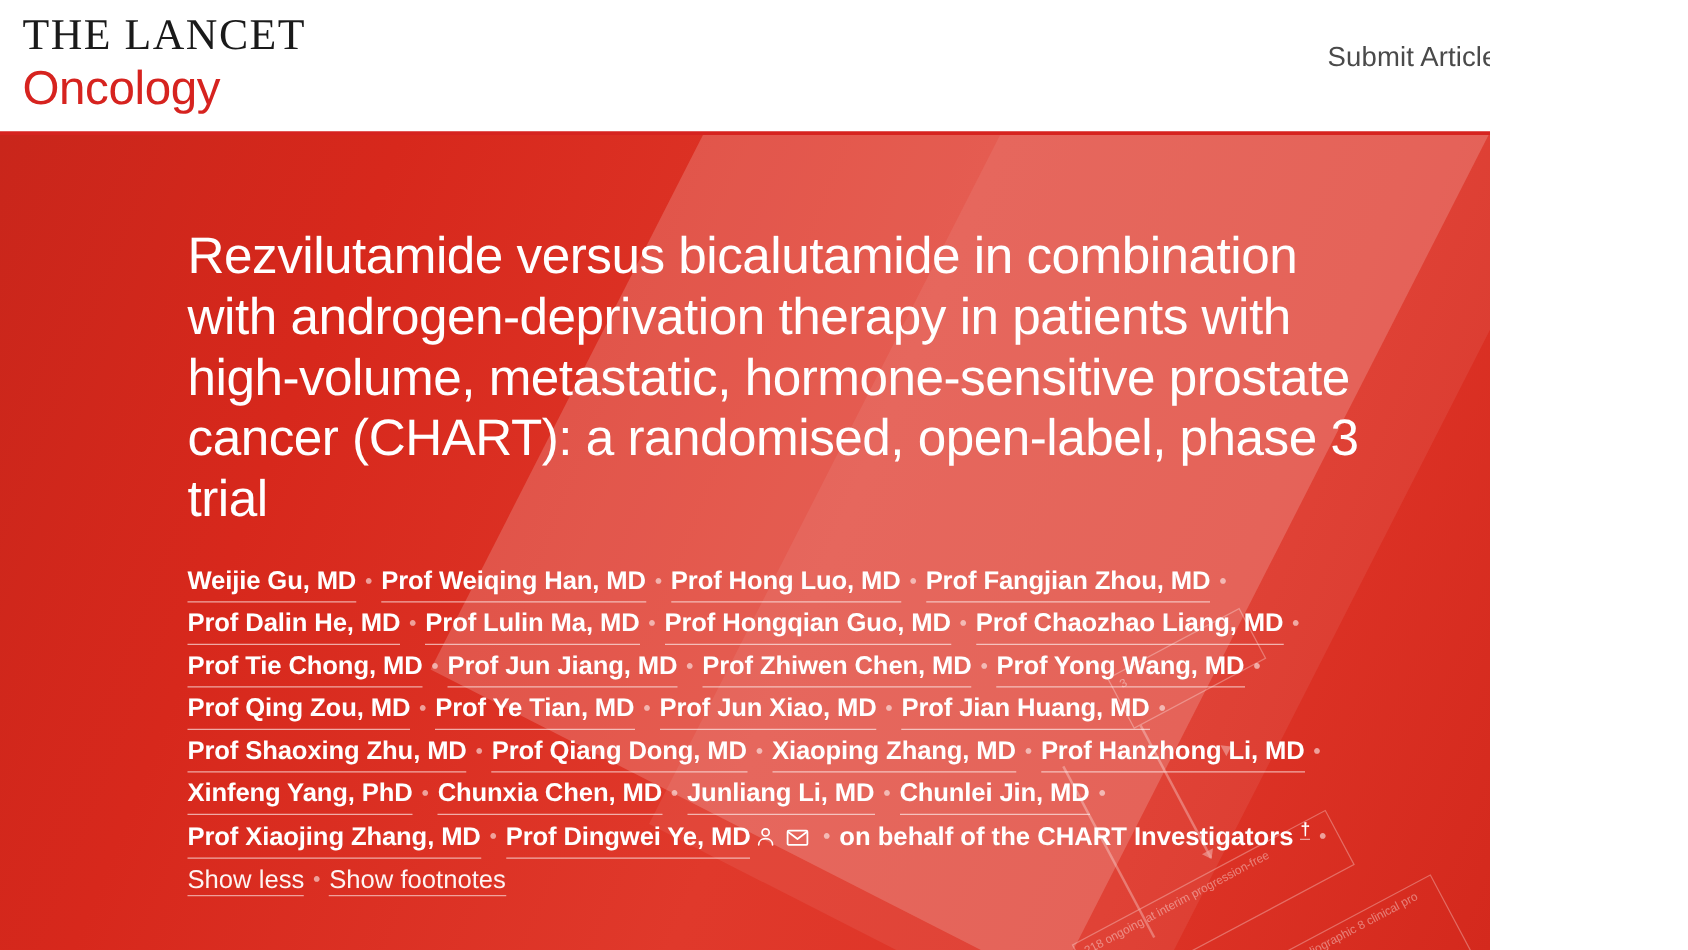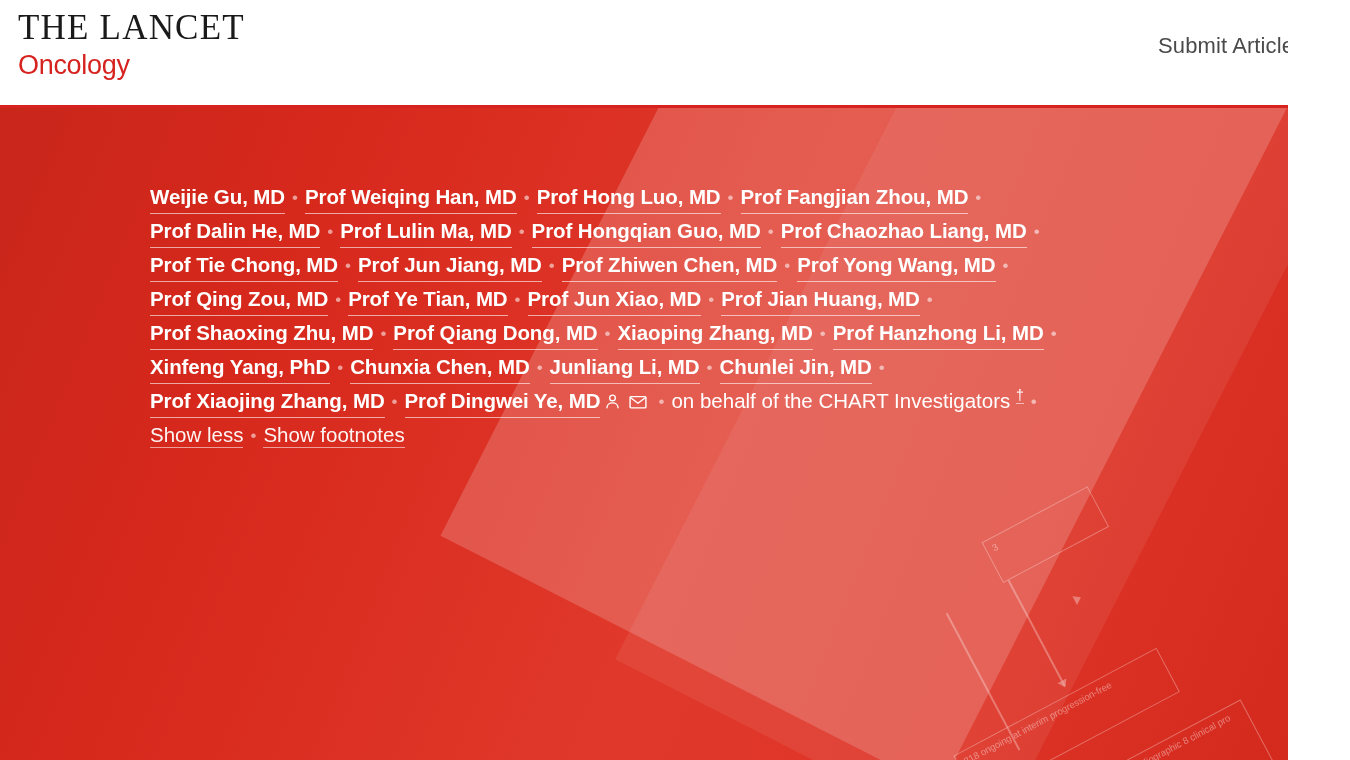--- a/index.html
+++ b/index.html
@@ -7,21 +7,21 @@
   html, body {
     width: 1350px;
     height: 760px;
     overflow: hidden;
     background: #ffffff;
     font-family: "Liberation Sans", sans-serif;
   }
 
   #page {
     position: relative;
-    width: 1288px;
+    width: 1192px;
     height: 760px;
     overflow: hidden;
   }
 
   
   .site-header {
     position: relative;
     height: 108px;
     background: #ffffff;
     border-bottom: 3px solid #d6231f;
@@ -40,21 +40,21 @@
     font-family: "Liberation Serif", "DejaVu Serif", serif;
     font-size: 35px;
     letter-spacing: 1.2px;
     color: #1a1a1a;
     font-weight: 400;
     display: block;
     line-height: 1.15;
   }
   .brand-section {
     font-family: "Liberation Sans", sans-serif;
-    font-size: 27px;
+    font-size: 38px;
     color: #d6231f;
     font-weight: 400;
     display: block;
     line-height: 1.15;
     letter-spacing: -0.3px;
     margin-top: 2px;
   }
 
   .header-right {
     padding-top: 33px;
@@ -207,21 +207,21 @@
     color: rgba(255,255,255,0.55);
     font-size: 17px;
     margin: 0 7px;
     vertical-align: middle;
     position: relative;
     top: -2px;
   }
   .behalf {
     color: #ffffff;
     font-size: 20.5px;
-    font-weight: 400;
+    font-weight: 700;
     white-space: nowrap;
   }
   .dagger {
     font-size: 14px;
     vertical-align: super;
     border-bottom: 1px solid rgba(255,255,255,0.55);
     cursor: pointer;
   }
   .toggle-link {
     color: rgba(255,255,255,0.95);
@@ -269,20 +269,21 @@
       <div class="fig-arrow" style="left:246px; top:200px;"></div>
       <div class="fig-arrow-r" style="left:300px; top:130px;"></div>
       <div class="fig-box" style="left:120px; top:215px; width:230px; height:50px;">218 ongoing at interim progression-free</div>
 
       <div class="fig-box" style="left:185px; top:300px; width:215px; height:85px;">27 discontinued 13 radiographic 8 clinical pro elevat 4 inv</div>
     </div>
 
     <div class="hero-inner">
 
 
+      <h1 class="article-title">Rezvilutamide versus bicalutamide in combination with androgen-deprivation therapy in patients with high-volume, metastatic, hormone-sensitive prostate cancer (CHART): a randomised, open-label, phase 3 trial</h1>
 
       <div class="authors">
 
         <span class="author">Weijie Gu, MD</span><span class="dot">•</span><span class="author">Prof Weiqing Han, MD</span><span class="dot">•</span><span class="author">Prof Hong Luo, MD</span><span class="dot">•</span><span class="author">Prof Fangjian Zhou, MD</span><span class="dot">•</span><span class="author">Prof Dalin He, MD</span><span class="dot">•</span><span class="author">Prof Lulin Ma, MD</span><span class="dot">•</span><span class="author">Prof Hongqian Guo, MD</span><span class="dot">•</span><span class="author">Prof Chaozhao Liang, MD</span><span class="dot">•</span><span class="author">Prof Tie Chong, MD</span><span class="dot">•</span><span class="author">Prof Jun Jiang, MD</span><span class="dot">•</span><span class="author">Prof Zhiwen Chen, MD</span><span class="dot">•</span><span class="author">Prof Yong Wang, MD</span><span class="dot">•</span><span class="author">Prof Qing Zou, MD</span><span class="dot">•</span><span class="author">Prof Ye Tian, MD</span><span class="dot">•</span><span class="author">Prof Jun Xiao, MD</span><span class="dot">•</span><span class="author">Prof Jian Huang, MD</span><span class="dot">•</span><span class="author">Prof Shaoxing Zhu, MD</span><span class="dot">•</span><span class="author">Prof Qiang Dong, MD</span><span class="dot">•</span><span class="author">Xiaoping Zhang, MD</span><span class="dot">•</span><span class="author">Prof Hanzhong Li, MD</span><span class="dot">•</span><span class="author">Xinfeng Yang, PhD</span><span class="dot">•</span><span class="author">Chunxia Chen, MD</span><span class="dot">•</span><span class="author">Junliang Li, MD</span><span class="dot">•</span><span class="author">Chunlei Jin, MD</span><span class="dot">•</span><span class="author">Prof Xiaojing Zhang, MD</span><span class="dot">•</span><span class="author">Prof Dingwei Ye, MD</span><span class="author-icon">
               <svg width="19" height="19" viewBox="0 0 24 24" fill="none" stroke="#ffffff" stroke-width="1.7" stroke-linecap="round" stroke-linejoin="round">
                 <circle cx="12" cy="7.5" r="3.6"></circle>
                 <path d="M5 20c0-3.9 3.1-6.2 7-6.2s7 2.3 7 6.2"></path>
               </svg>
             </span><span class="author-icon">
               <svg width="20" height="20" viewBox="0 0 24 24" fill="none" stroke="#ffffff" stroke-width="1.7" stroke-linejoin="round">

